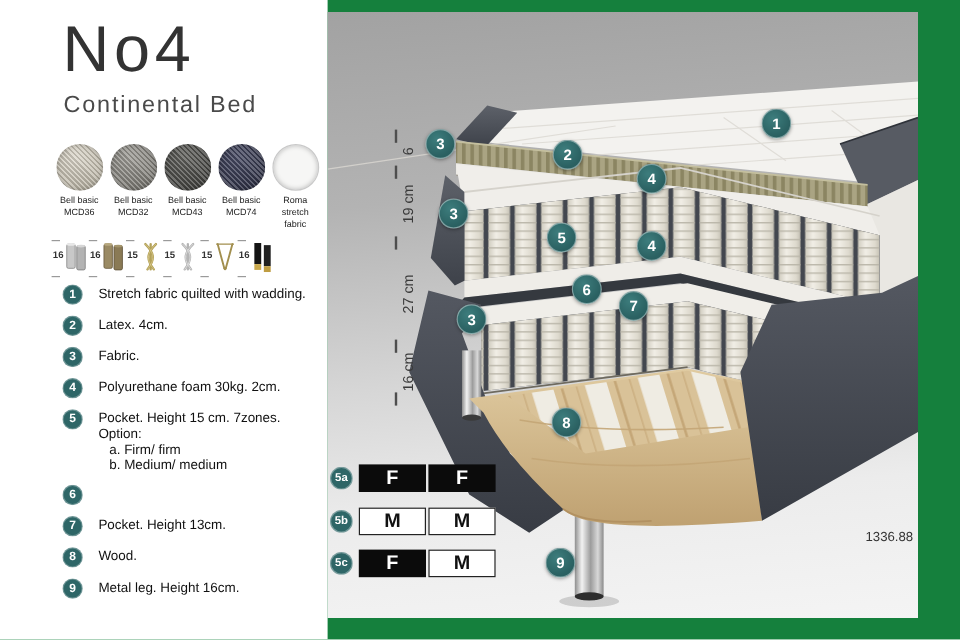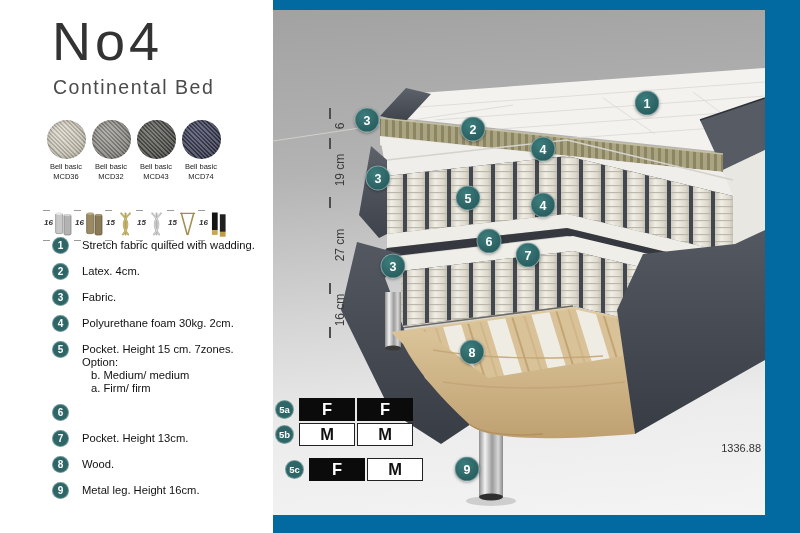--- a/index.html
+++ b/index.html
@@ -1,29 +1,29 @@
 <!DOCTYPE html>
 <html><head>
 <meta charset="utf-8">
 <style>
   html,body{margin:0;padding:0;background:#fff;}
-  .page{position:relative;width:800px;height:533px;background:#0369a1;overflow:hidden;
+  .page{position:relative;width:800px;height:533px;background:#15803d;overflow:hidden;
         font-family:"Liberation Sans", sans-serif;color:#222;}
   
   .info{position:absolute;left:0;top:0;width:273px;height:533px;background:#fff;}
   .title{margin:0;position:absolute;left:52px;top:14px;font-size:54px;font-weight:100;
          letter-spacing:4px;color:#333;line-height:1.0;}
   .subtitle{position:absolute;left:53px;top:76px;font-size:19.5px;font-weight:300;
             letter-spacing:1.5px;color:#4a4a4a;}
   .swatches{position:absolute;left:46px;top:120px;display:flex;gap:5px;}
   .swatch{width:40px;text-align:center;}
   .swatch .dot{width:39px;height:39px;border-radius:50%;margin:0 auto 3px auto;
                box-shadow:inset 0 0 4px rgba(0,0,0,.25);}
   .swatch .lbl{font-size:7.5px;line-height:1.3;color:#222;}
-  .legs{position:absolute;left:43px;top:204px;display:flex;font-style:italic;}
+  .legs{position:absolute;left:43px;top:194px;display:flex;}
   .leg-cell{position:relative;width:31px;height:44px;display:flex;align-items:flex-start;}
   .leg-cell .tick-t,.leg-cell .tick-b{position:absolute;left:0;width:7px;height:1px;background:#9a9a9a;}
   .leg-cell .tick-t{top:6px;} .leg-cell .tick-b{top:36px;}
   .leg-num{font-size:8px;font-weight:bold;color:#333;margin:14px 0 0 1px;width:9px;}
   .leg-cell svg{margin-top:3px;}
   .features{position:absolute;left:52px;top:237px;width:218px;}
   .feat{display:flex;gap:13px;margin-bottom:9px;align-items:flex-start;}
   .feat .num{flex:0 0 17px;width:17px;height:17px;border-radius:50%;background:#2e6667;
              color:#fff;font-size:10px;font-weight:bold;display:flex;align-items:center;
              justify-content:center;border:1px solid rgba(255,255,255,.3);box-sizing:border-box;}
@@ -83,20 +83,27 @@
             <div>MCD43</div>
           </div>
         </div>
         <div class="swatch">
           <div class="dot" style="background: repeating-linear-gradient(45deg, rgba(255, 255, 255, 0.22) 0px, rgba(255, 255, 255, 0.22) 1.5px, rgba(0, 0, 0, 0.14) 1.5px, rgba(0, 0, 0, 0.14) 3px), radial-gradient(circle at 38% 32%, rgb(71, 74, 99), rgb(43, 45, 64) 95%);"></div>
           <div class="lbl">
             <div>Bell basic</div>
             <div>MCD74</div>
           </div>
         </div>
+        <div class="swatch">
+          <div class="dot" style="background: rgb(246, 246, 245); border: 1px solid rgb(201, 201, 201); box-sizing: border-box;"></div>
+          <div class="lbl">
+            <div>Roma</div>
+            <div>stretch fabric</div>
+          </div>
+        </div>
       </div>
     <div class="legs" id="legs">
         <div class="leg-cell">
           <div class="tick-t"></div>
           <div class="tick-b"></div>
           <span class="leg-num">16</span>
           <svg width="24" height="33" viewBox="0 0 24 33">
             <rect x="3" y="5" width="8" height="23" rx="1.5" fill="#c8c8c8" stroke="#8a8a8a" stroke-width="0.8"></rect>
             <rect x="12.5" y="6.5" width="8" height="23" rx="1.5" fill="#b3b3b3" stroke="#7f7f7f" stroke-width="0.8"></rect>
             <ellipse cx="7" cy="5.4" rx="4" ry="1.3" fill="#e8e8e8"></ellipse>
@@ -194,22 +201,22 @@
           <div class="num">4</div>
           <div>
             <div class="txt">Polyurethane foam 30kg. 2cm.</div>
           </div>
         </div>
         <div class="feat">
           <div class="num">5</div>
           <div>
             <div class="txt">Pocket. Height 15 cm. 7zones. Option:</div>
             <div class="opts">
+              <div>a. Firm/ firm</div>
               <div>b. Medium/ medium</div>
-              <div>a. Firm/ firm</div>
             </div>
           </div>
         </div>
         <div class="feat">
           <div class="num">6</div>
         </div>
         <div class="feat">
           <div class="num">7</div>
           <div>
             <div class="txt">Pocket. Height 13cm.</div>
@@ -356,35 +363,35 @@
         <div class="callout" style="left: 120px; top: 256px;">3</div>
         <div class="callout" style="left: 270px; top: 139px;">4</div>
         <div class="callout" style="left: 270px; top: 195px;">4</div>
         <div class="callout" style="left: 195px; top: 188px;">5</div>
         <div class="callout" style="left: 216px; top: 231px;">6</div>
         <div class="callout" style="left: 255px; top: 245px;">7</div>
         <div class="callout" style="left: 199px; top: 342px;">8</div>
         <div class="callout" style="left: 194px; top: 459px;">9</div>
       </div>
     <div id="firmness">
-        <div class="firmrow" style="left: 2px; top: 388px;">
+        <div class="firmrow" style="left: 2px; top: 377px;">
           <div class="fid">5a</div>
           <div class="firmbar">
             <div class="fcell dark">F</div>
             <div class="fcell dark">F</div>
           </div>
         </div>
         <div class="firmrow" style="left: 2px; top: 413px;">
           <div class="fid">5b</div>
           <div class="firmbar">
             <div class="fcell light">M</div>
             <div class="fcell light">M</div>
           </div>
         </div>
-        <div class="firmrow" style="left: 12px; top: 448px;">
+        <div class="firmrow" style="left: 2px; top: 448px;">
           <div class="fid">5c</div>
           <div class="firmbar">
             <div class="fcell dark">F</div>
             <div class="fcell light">M</div>
           </div>
         </div>
       </div>
     <div class="version">1336.88</div>
   </section>
 </div>

